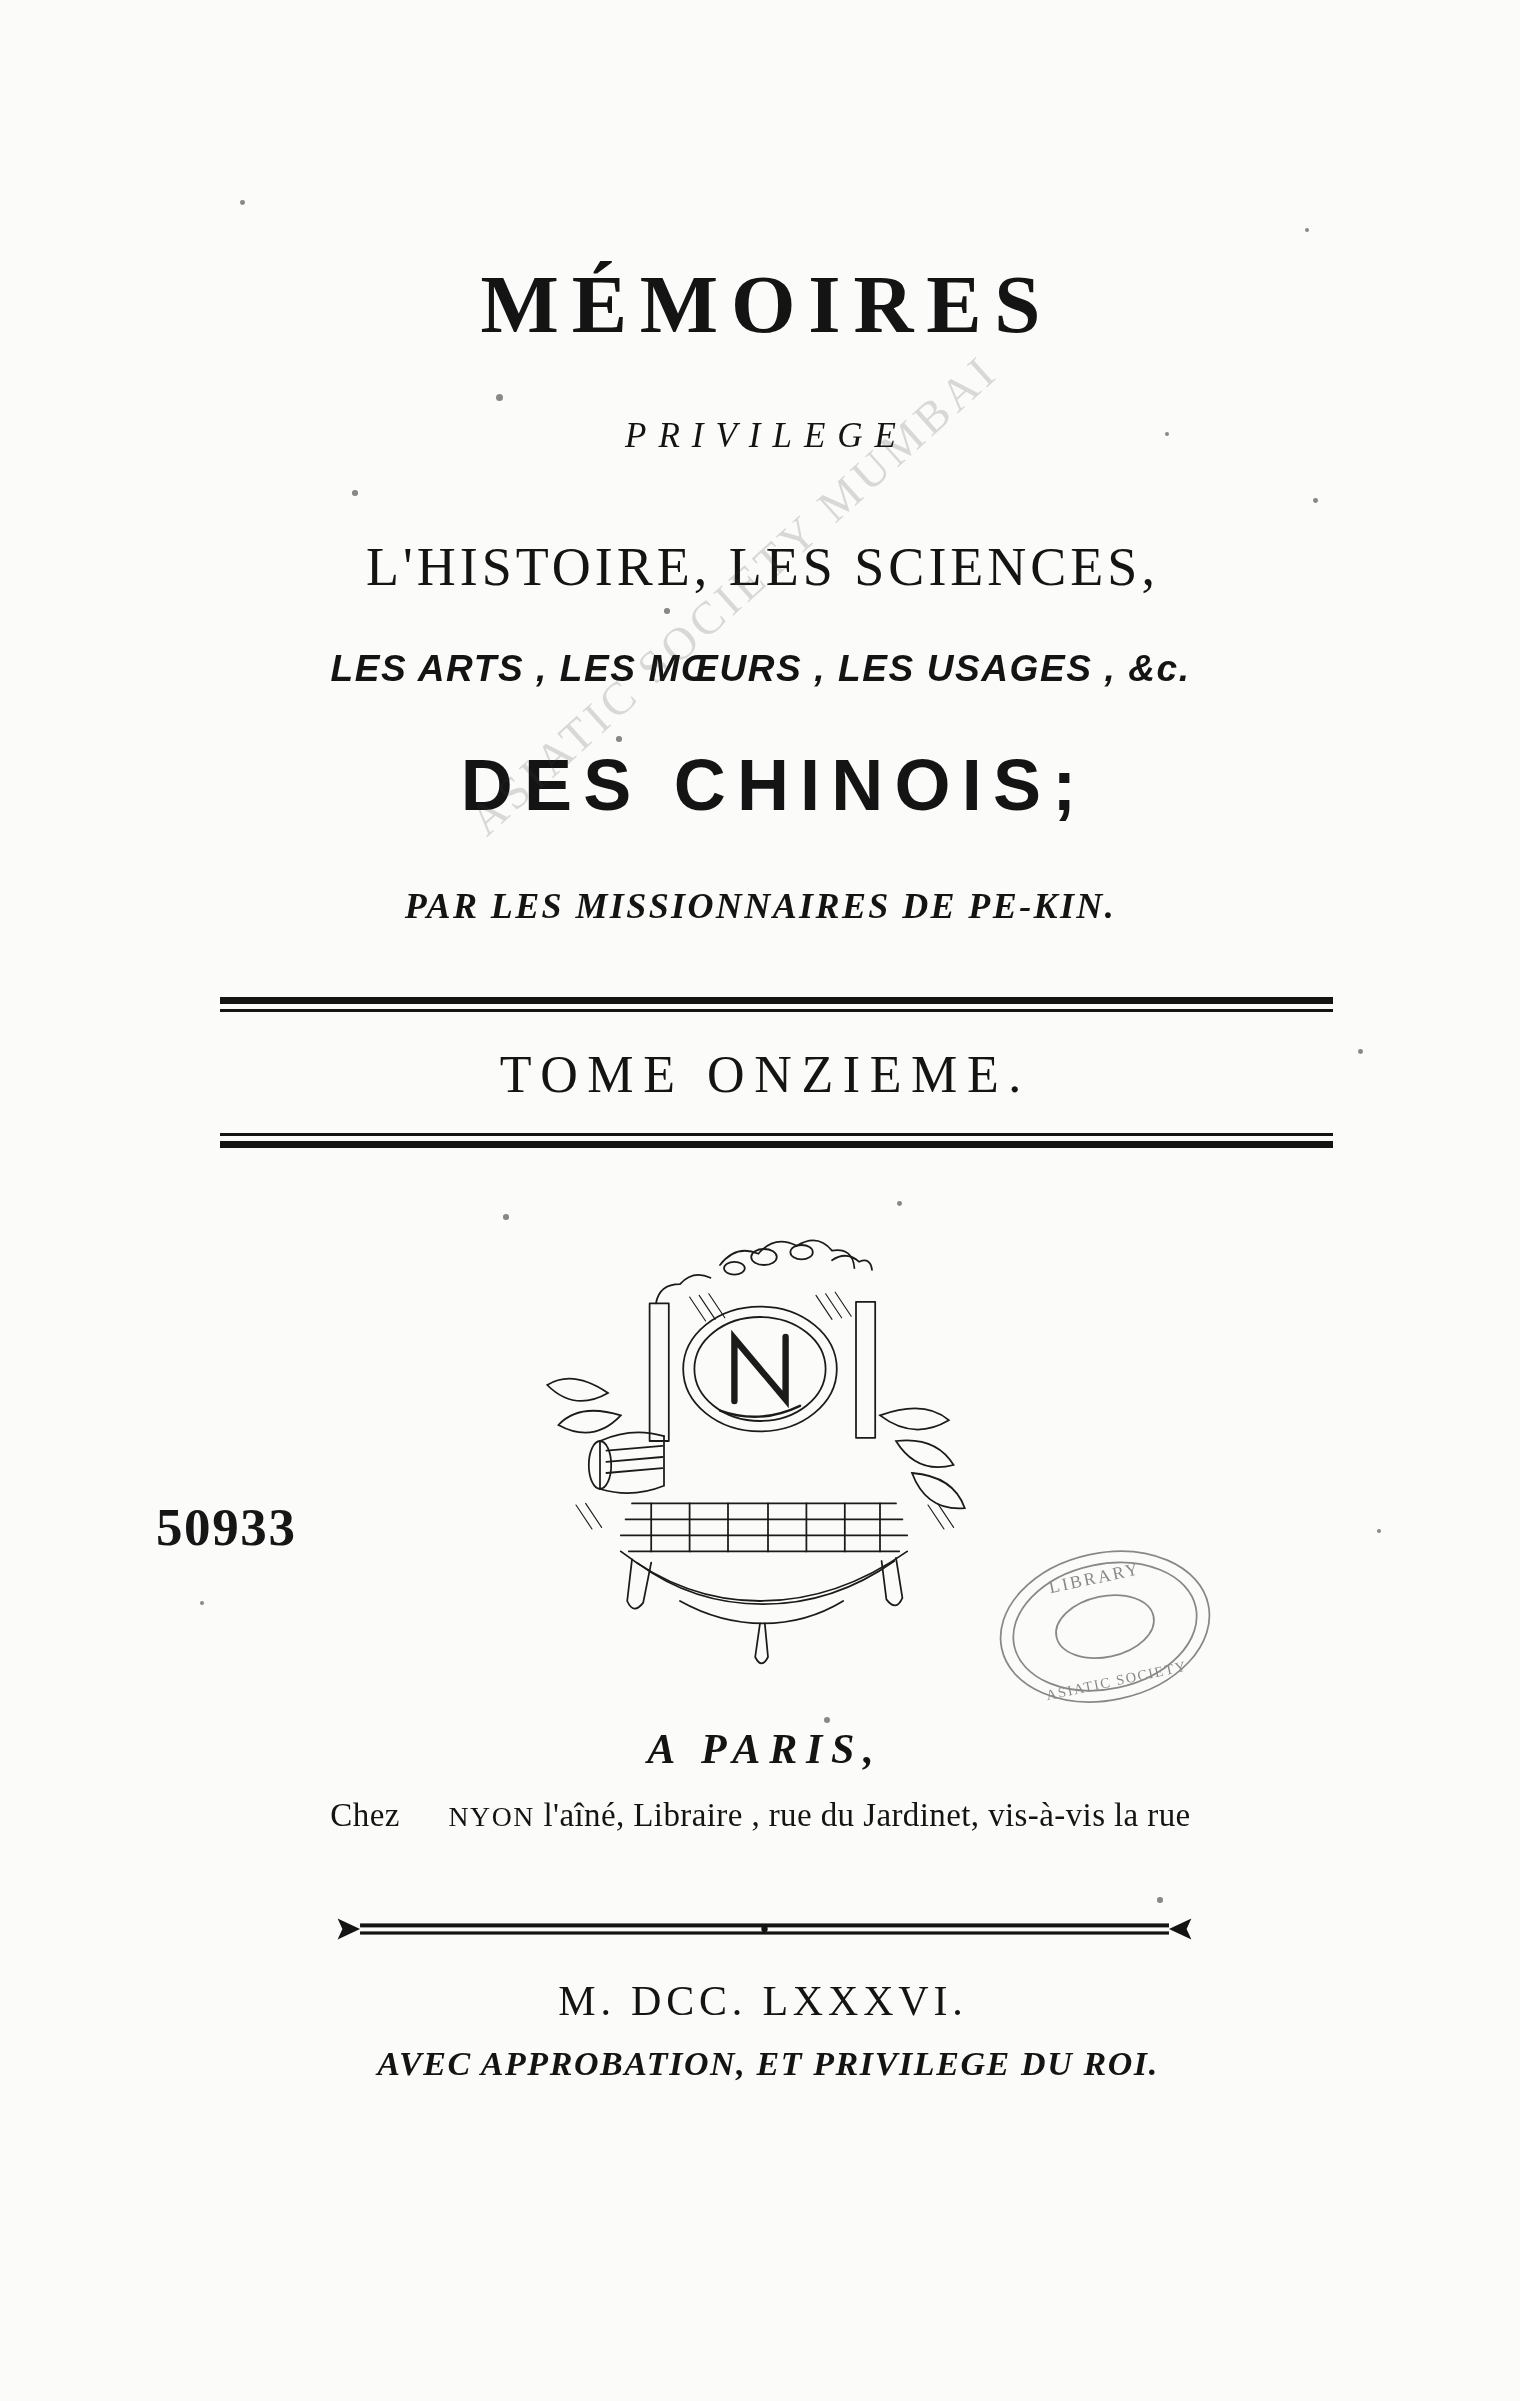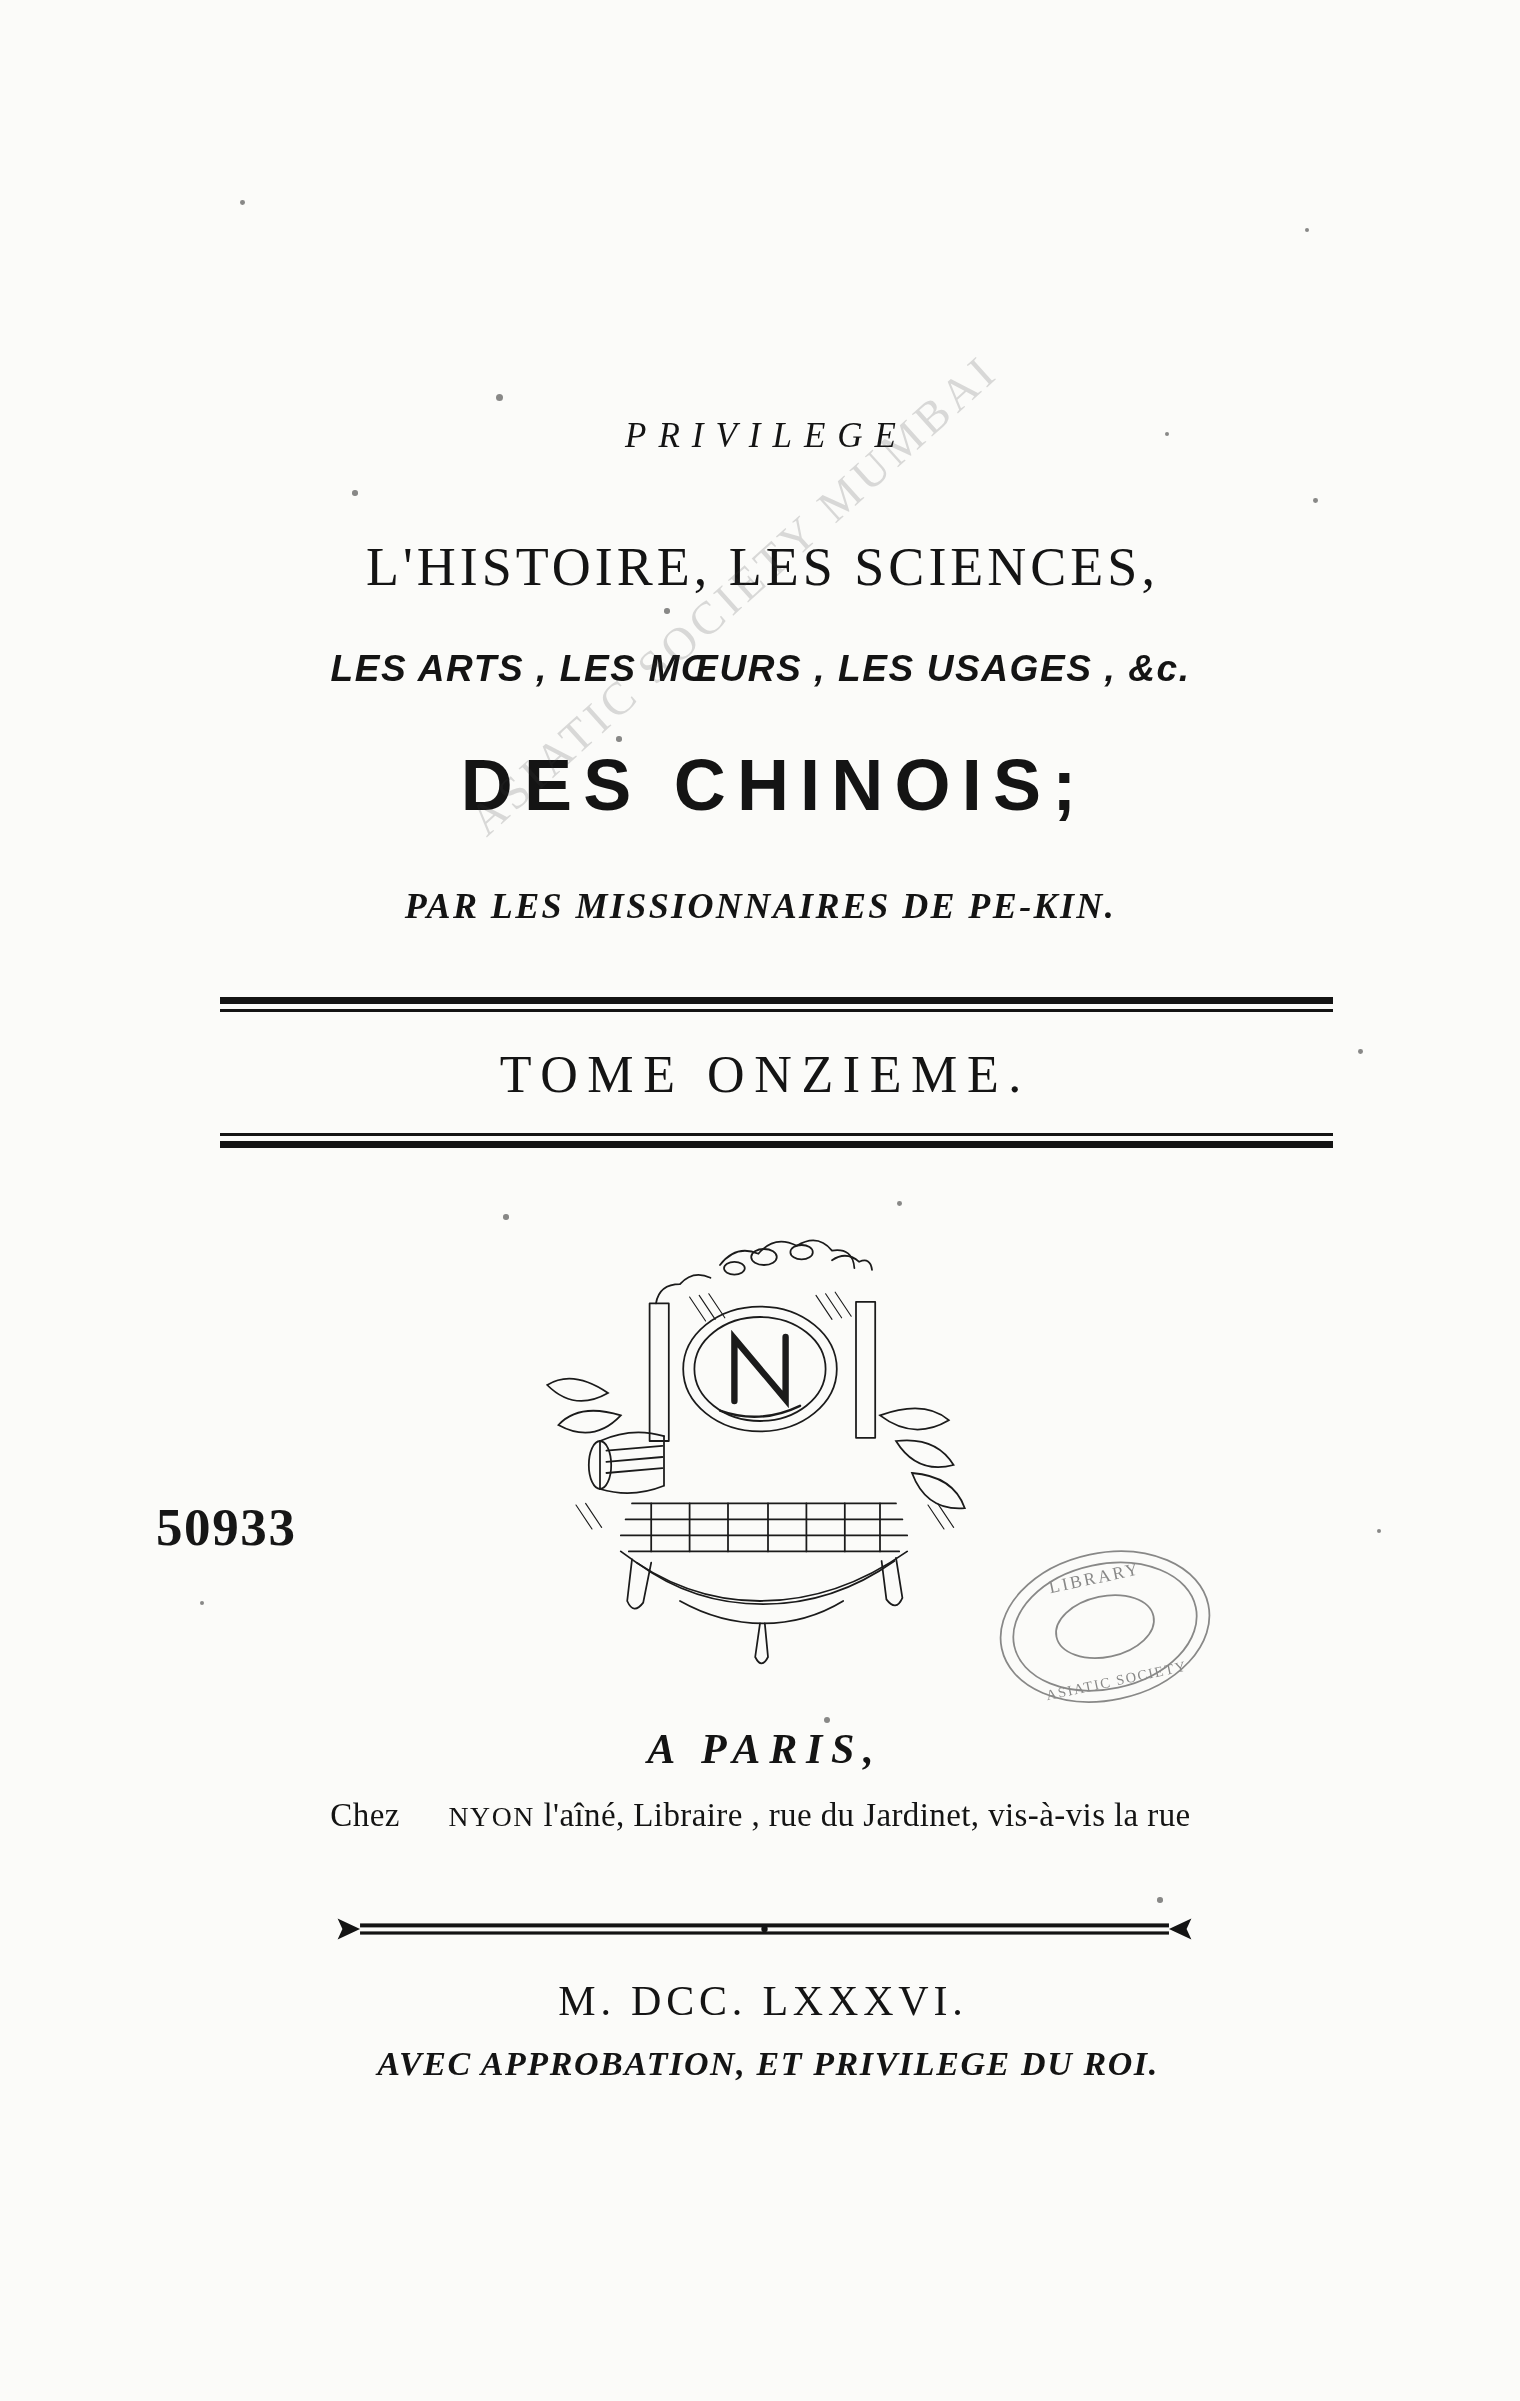--- a/index.html
+++ b/index.html
@@ -266,20 +266,21 @@
   <div class="speck" style="left:1358px;top:1049px;width:4.8px;height:4.8px;"></div>
   <div class="speck" style="left:503px;top:1214px;width:5.6px;height:5.6px;"></div>
   <div class="speck" style="left:897px;top:1201px;width:4.8px;height:4.8px;"></div>
   <div class="speck" style="left:824px;top:1717px;width:6.4px;height:6.4px;"></div>
   <div class="speck" style="left:1157px;top:1897px;width:5.6px;height:5.6px;"></div>
   <div class="speck" style="left:200px;top:1601px;width:4px;height:4px;"></div>
   <div class="speck" style="left:1377px;top:1529px;width:4px;height:4px;"></div>
 
   <div class="content">
 
+    <div class="t-main">MÉMOIRES</div>
 
     <div class="t-concernant">PRIVILEGE</div>
 
     <div class="t-line2">L'HISTOIRE, LES SCIENCES,</div>
 
     <div class="t-line3">LES ARTS , LES MŒURS , LES USAGES , &amp;c.</div>
 
     <div class="t-line4">DES CHINOIS;</div>
 
     <div class="t-line5">PAR LES MISSIONNAIRES DE PE-KIN.</div>

